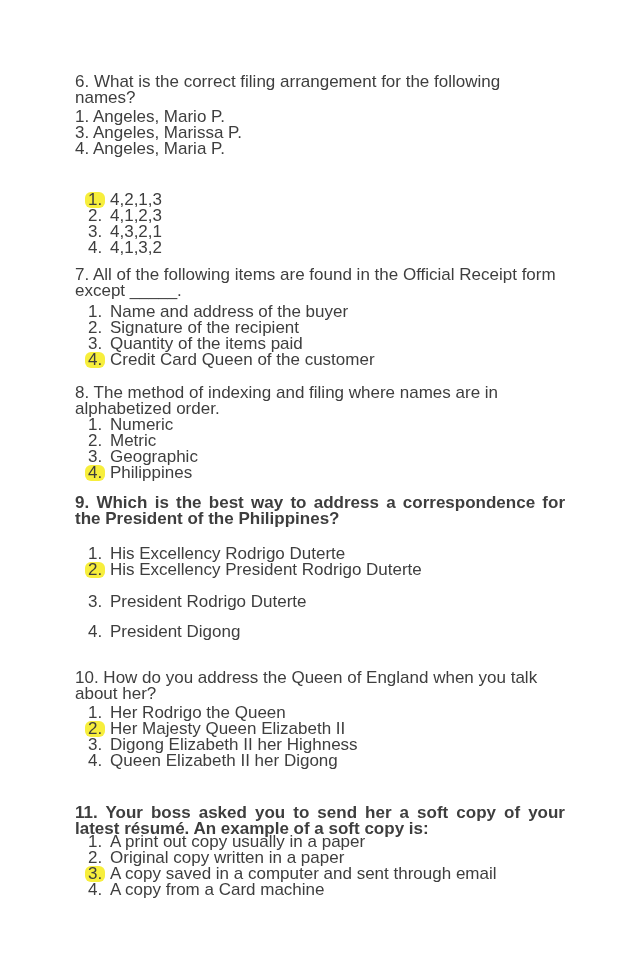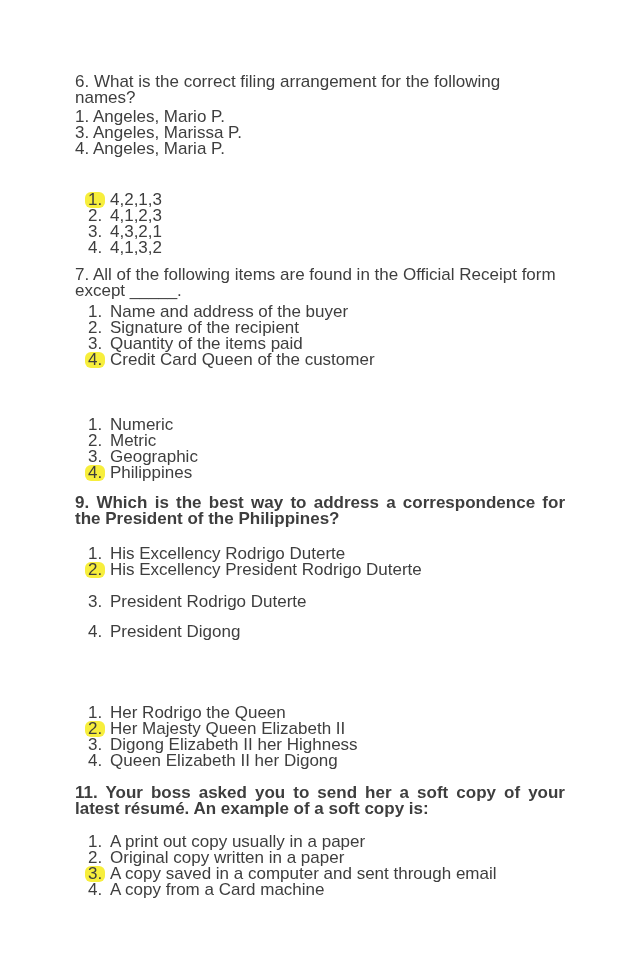--- a/index.html
+++ b/index.html
@@ -89,20 +89,21 @@
     <div class="opt">
       <span class="onum"><span class="marker">3.</span></span>
       <span class="otext">Quantity of the items paid</span>
     </div>
     <div class="opt">
       <span class="onum"><span class="marker hl">4.</span></span>
       <span class="otext">Credit Card Queen of the customer</span>
     </div>
   </div>
 
+  <div class="block q" style="top:385px">8. The method of indexing and filing where names are in alphabetized order.</div>
 
   <div class="block" style="top:417px">
     <div class="opt">
       <span class="onum"><span class="marker">1.</span></span>
       <span class="otext">Numeric</span>
     </div>
     <div class="opt">
       <span class="onum"><span class="marker">2.</span></span>
       <span class="otext">Metric</span>
     </div>
@@ -130,41 +131,42 @@
     <div class="opt mt16">
       <span class="onum"><span class="marker">3.</span></span>
       <span class="otext">President Rodrigo Duterte</span>
     </div>
     <div class="opt mt14">
       <span class="onum"><span class="marker">4.</span></span>
       <span class="otext">President Digong</span>
     </div>
   </div>
 
+  <div class="block q" style="top:670px">10. How do you address the Queen of England when you talk about her?</div>
 
   <div class="block" style="top:705px">
     <div class="opt">
       <span class="onum"><span class="marker">1.</span></span>
       <span class="otext">Her Rodrigo the Queen</span>
     </div>
     <div class="opt">
       <span class="onum"><span class="marker hl">2.</span></span>
       <span class="otext">Her Majesty Queen Elizabeth II</span>
     </div>
     <div class="opt">
       <span class="onum"><span class="marker">3.</span></span>
       <span class="otext">Digong Elizabeth II her Highness</span>
     </div>
     <div class="opt">
       <span class="onum"><span class="marker">4.</span></span>
       <span class="otext">Queen Elizabeth II her Digong</span>
     </div>
   </div>
 
-  <div class="block q justify" style="top:785px">11. Your boss asked you to send her a soft copy of your latest résumé. An example of a soft copy is:</div>
+  <div class="block q justify" style="top:805px">11. Your boss asked you to send her a soft copy of your latest résumé. An example of a soft copy is:</div>
 
   <div class="block" style="top:834px">
     <div class="opt">
       <span class="onum"><span class="marker">1.</span></span>
       <span class="otext">A print out copy usually in a paper</span>
     </div>
     <div class="opt">
       <span class="onum"><span class="marker">2.</span></span>
       <span class="otext">Original copy written in a paper</span>
     </div>

